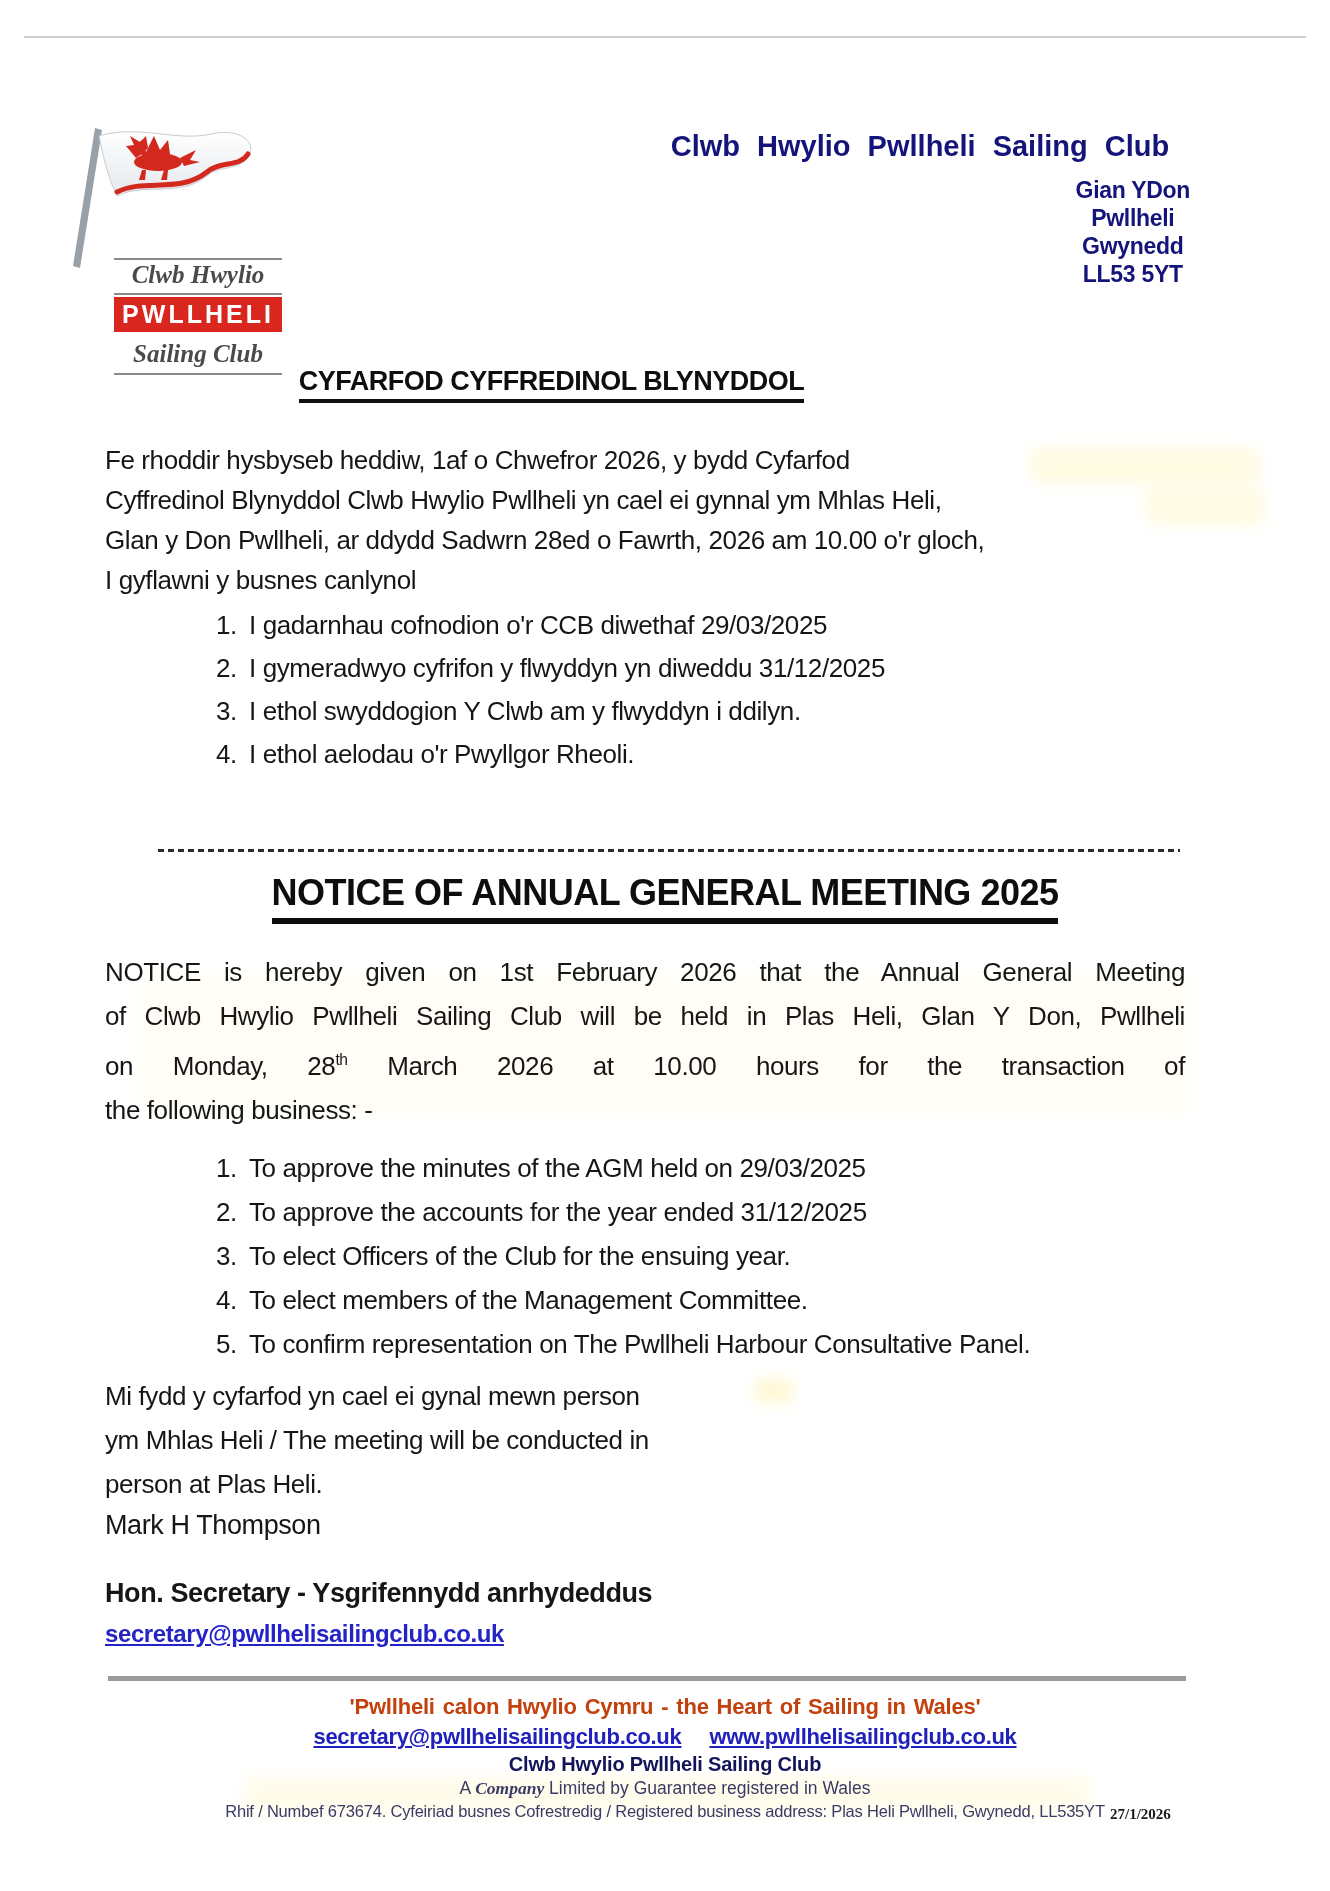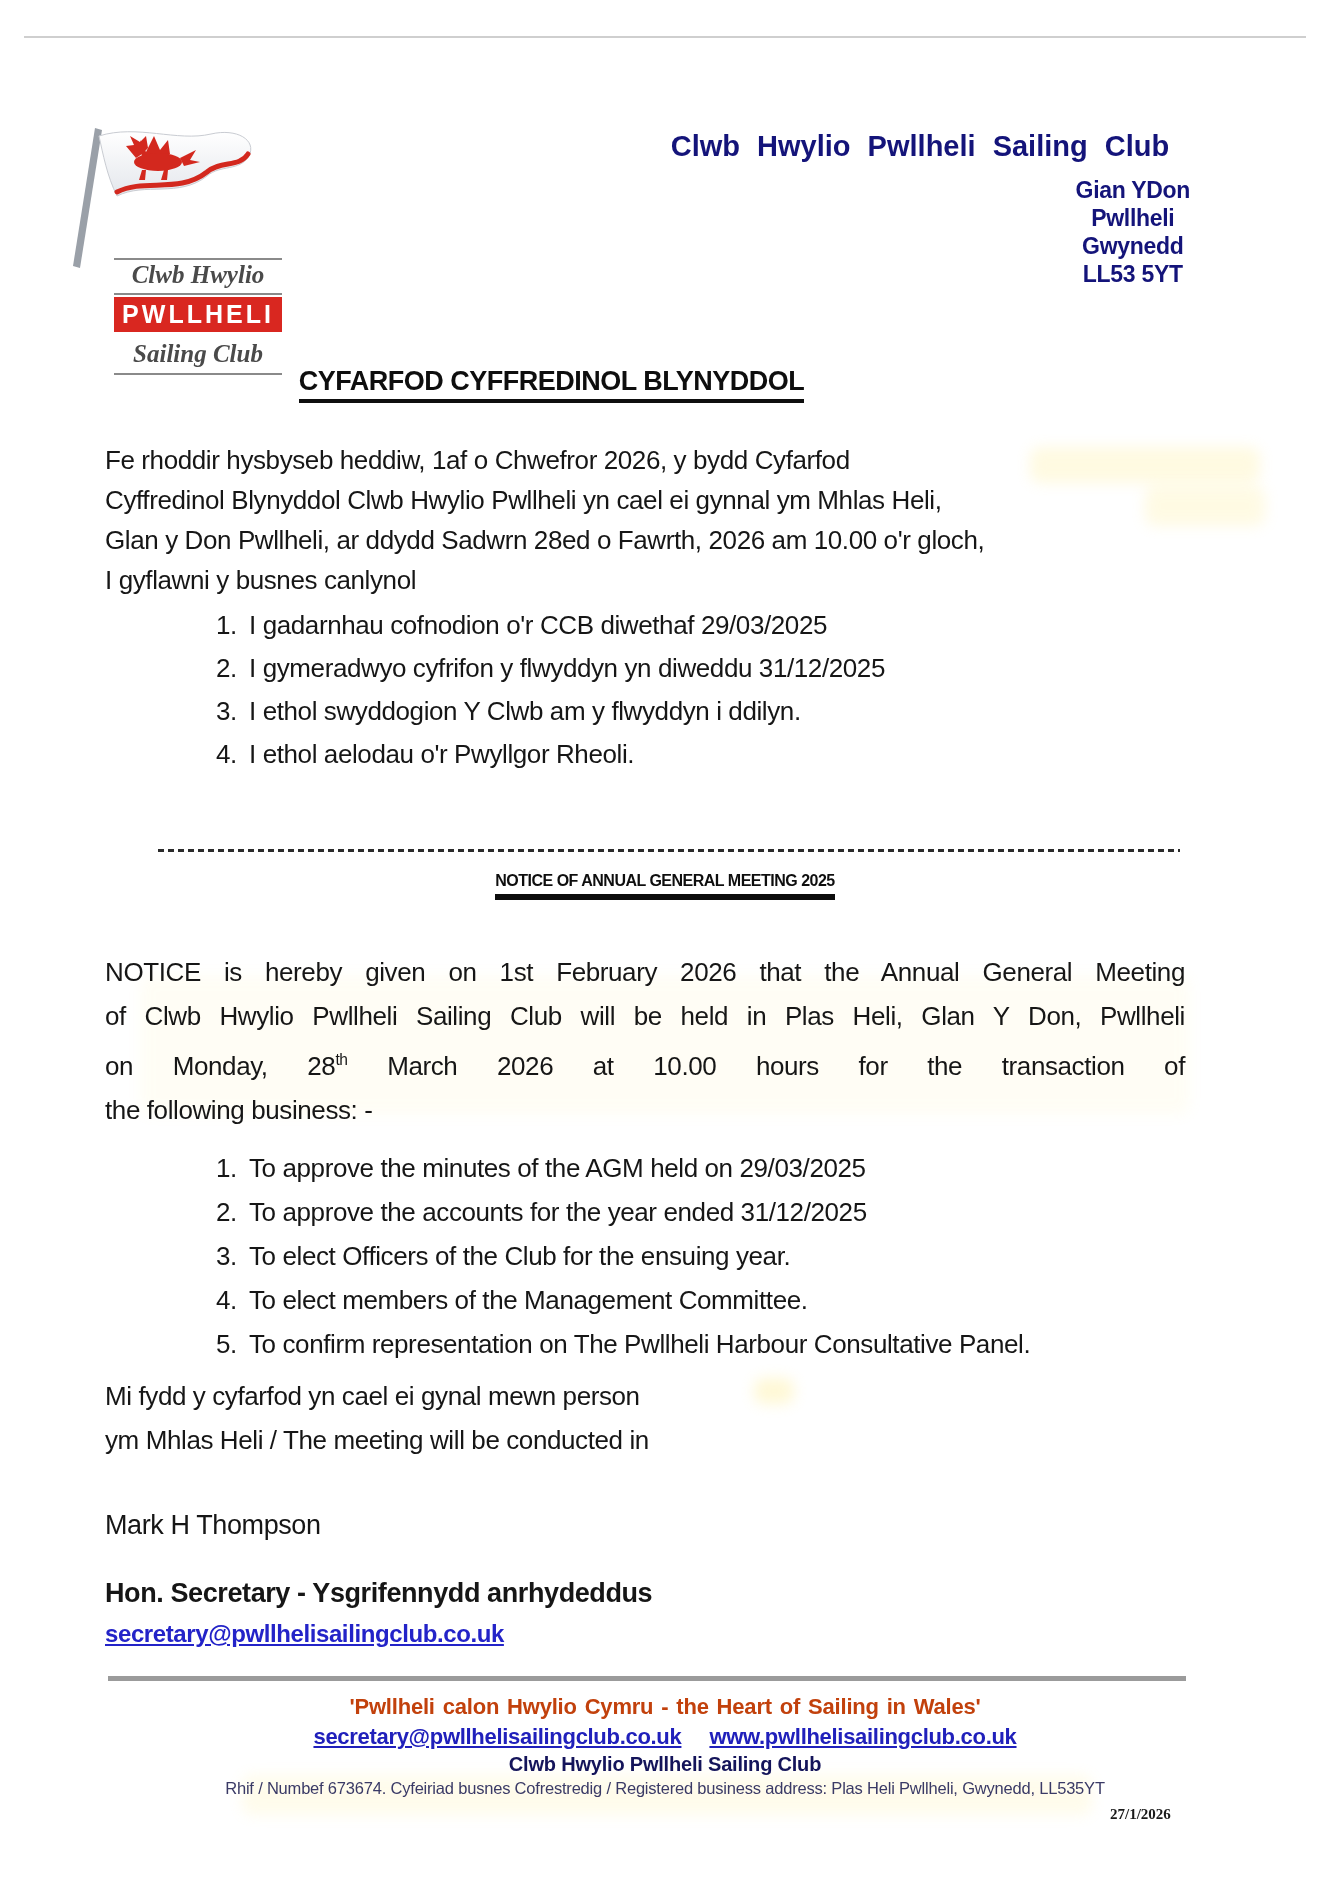--- a/index.html
+++ b/index.html
@@ -44,21 +44,21 @@
   }
 
   
   .w-title-wrap { left:0; top:366px; width:1103px; text-align:center; }
   .w-title {
     display:inline-block; font-size:27px; font-weight:700; color:#0e0e0e;
     letter-spacing:-0.5px; border-bottom:4px solid #0e0e0e; padding-bottom:2px;
   }
   .e-title-wrap { left:0; top:872px; width:1330px; text-align:center; }
   .e-title {
-    display:inline-block; font-size:16px; font-weight:700; color:#0e0e0e;
+    display:inline-block; font-size:36px; font-weight:700; color:#0e0e0e;
     letter-spacing:-0.5px; border-bottom:6px solid #0d0d0d; padding-bottom:4px;
   }
 
   
   .w-para { left:105px; top:440px; width:1080px; font-size:26px; line-height:40px; letter-spacing:-0.4px; }
   .list { font-size:26px; letter-spacing:-0.4px; }
   .w-list { left:216px; top:596px; width:1000px; line-height:43px;margin-top:8px; }
   .e-list { left:216px; top:1146px; width:1060px; line-height:44px; }
   .num { display:inline-block; min-width:24px; margin-right:9px; }
 
@@ -167,27 +167,29 @@
   <div><span class="num">1.</span><span>To approve the minutes of the AGM held on 29/03/2025</span></div>
   <div><span class="num">2.</span><span>To approve the accounts for the year ended 31/12/2025</span></div>
   <div><span class="num">3.</span><span>To elect Officers of the Club for the ensuing year.</span></div>
   <div><span class="num">4.</span><span>To elect members of the Management Committee.</span></div>
   <div><span class="num">5.</span><span>To confirm representation on The Pwllheli Harbour Consultative Panel.</span></div>
 </div>
 
 <div class="abs closing">
   <div>Mi fydd y cyfarfod yn cael ei gynal mewn person</div>
   <div>ym Mhlas Heli / The meeting will be conducted in</div>
+  <div>person at Plas Heli.</div>
 </div>
 <div class="abs signature">Mark H Thompson</div>
 <div class="abs role">Hon. Secretary - Ysgrifennydd anrhydeddus</div>
 <a class="abs sig-email">secretary@pwllhelisailingclub.co.uk</a>
 
 <div class="abs footer-rule"></div>
 <div class="abs footer">
   <div class="tagline">'Pwllheli calon Hwylio Cymru - the Heart of Sailing in Wales'</div>
   <div class="footer-links">
     <a class="flink">secretary@pwllhelisailingclub.co.uk</a><a class="flink">www.pwllhelisailingclub.co.uk</a>
   </div>
   <div class="org">Clwb Hwylio Pwllheli Sailing Club</div>
+  <div class="company"><span>A </span><span class="it">Company</span><span> Limited by Guarantee registered in Wales</span></div>
   <div class="reg">Rhif / Numbef 673674. Cyfeiriad busnes Cofrestredig / Registered business address: Plas Heli Pwllheli, Gwynedd, LL535YT</div>
 </div>
 <div class="abs doc-date">27/1/2026</div>
 
 </body></html>

